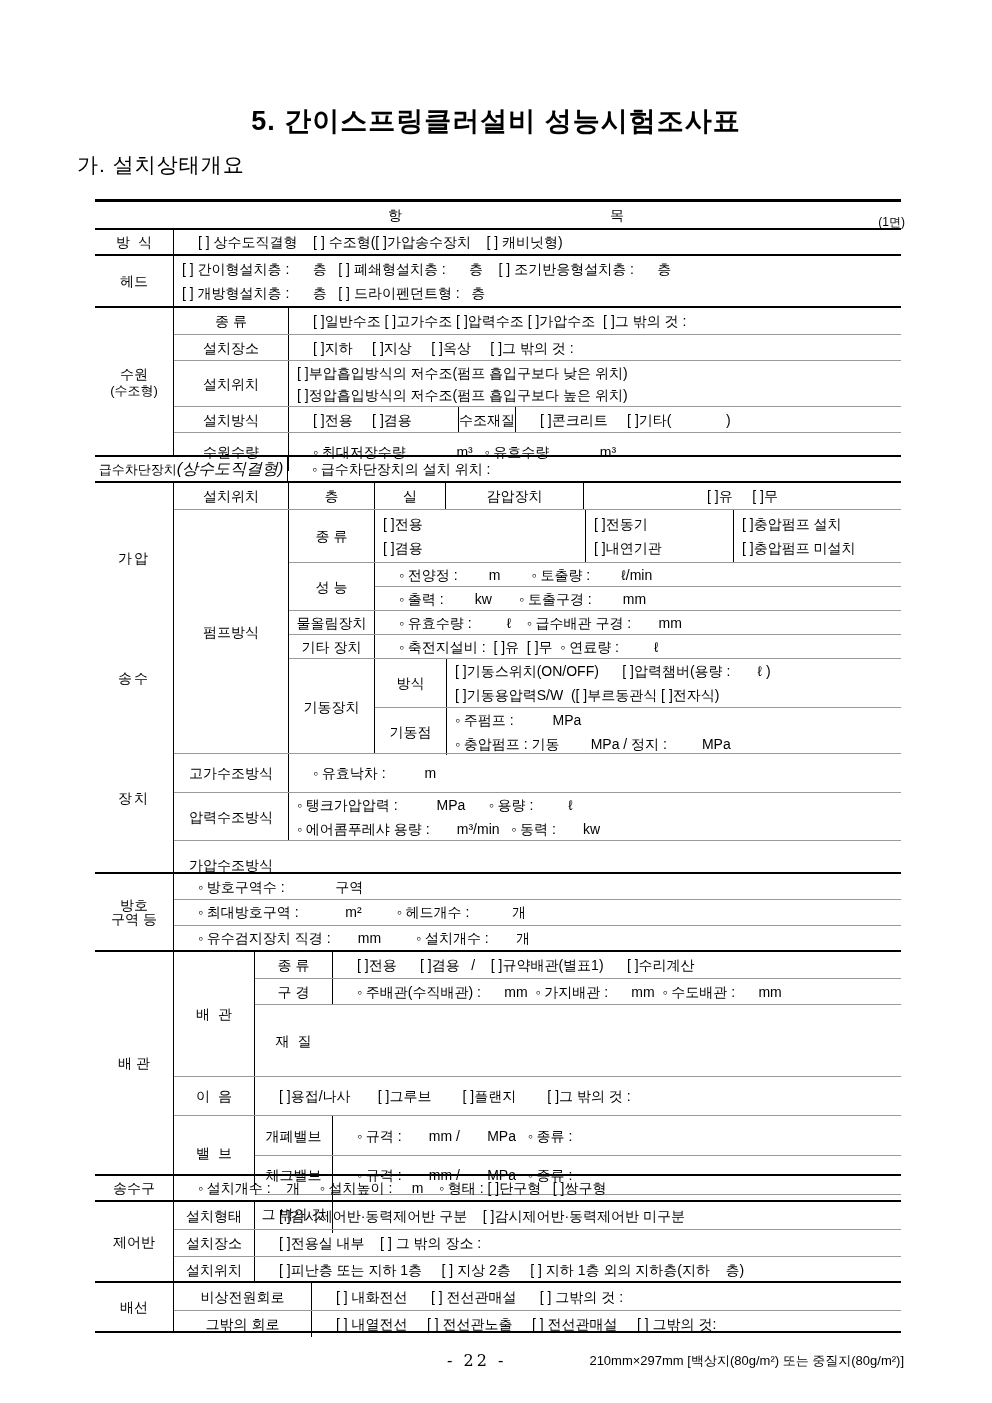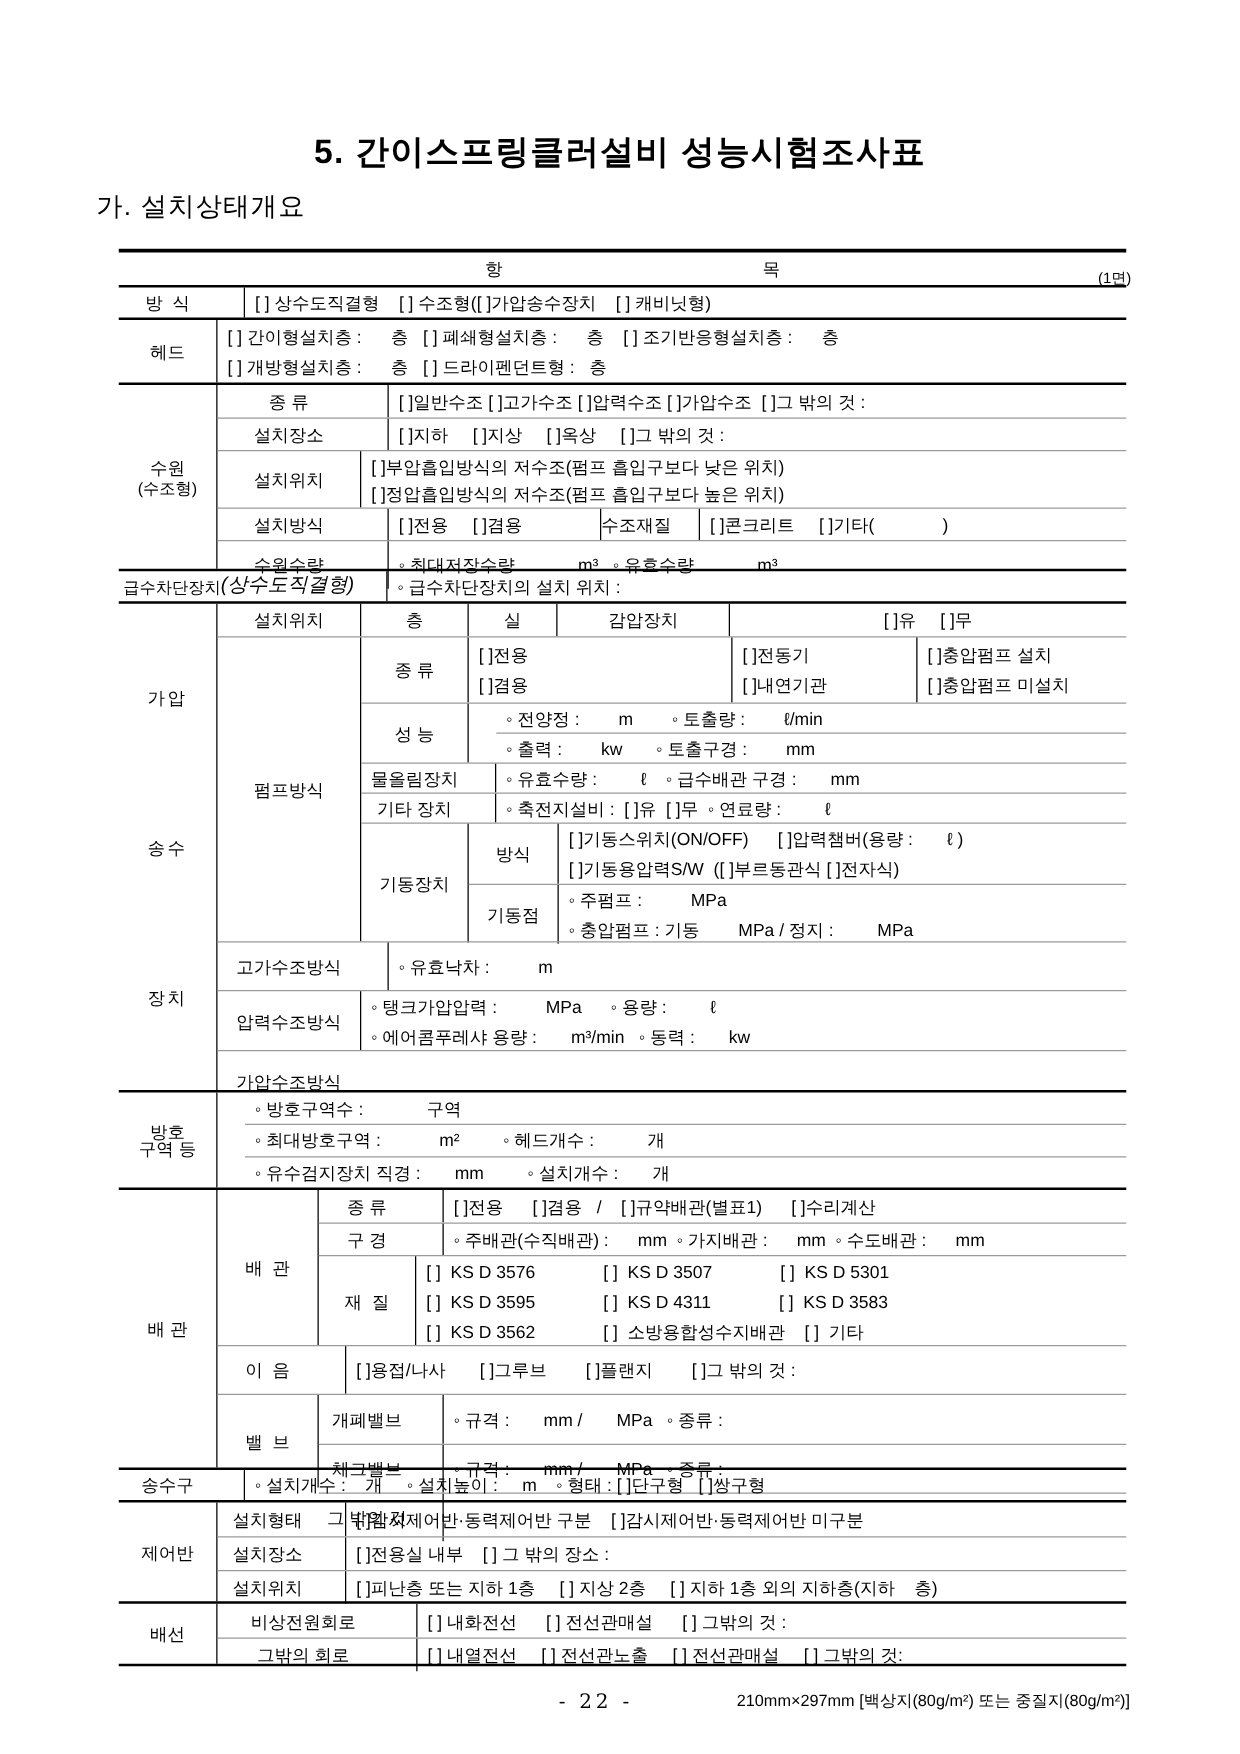--- a/index.html
+++ b/index.html
@@ -7,21 +7,21 @@
   body { width:992px; height:1403px; position:relative; font-family:"Liberation Sans","DejaVu Sans",sans-serif; color:#000; }
   .page { position:absolute; inset:0; }
   .doc-title { position:absolute; top:103px; left:0; width:100%; text-align:center; font-size:27px; font-weight:bold; letter-spacing:1px; }
   .sec-head { position:absolute; top:151px; left:77px; font-size:21px; letter-spacing:1px; }
   .page-note { position:absolute; top:166px; right:87px; font-size:12px; font-weight:normal;margin-top:48px; }
   .tbl { position:absolute; top:199px; left:95px; width:806px; border-top:3px solid #000; border-bottom:2px solid #000; font-size:14px; line-height:1; }
   .sec { display:flex; align-items:stretch; border-top:2px solid #000; }
   .sec:first-child { border-top:none; }
   .c { display:flex; align-items:center; white-space:pre; overflow:hidden; }
   .ctr { justify-content:center; text-align:center; }
-  .txt { padding-left:8px;margin-left:22px; }
+  .txt { padding-left:24px; }
   .bl { border-left:1px solid #000; }
   .bt { border-top:1px solid #9a9a9a; }
   .col { display:flex; flex-direction:column; flex:1 1 auto; min-width:0; }
   .row { display:flex; flex:0 0 auto; min-width:0; }
   .grow { flex:1 1 auto; min-width:0; }
   .ml { display:flex; flex-direction:column; justify-content:center; min-width:0; }
   .ln { white-space:pre; padding-left:8px; line-height:24px; }
   .w57{width:57px;flex:0 0 57px} .w71{width:71px;flex:0 0 71px} .w77{width:77px;flex:0 0 77px}
   .w78{width:78px;flex:0 0 78px} .w80{width:80px;flex:0 0 80px} .w85{width:85px;flex:0 0 85px}
   .w86{width:86px;flex:0 0 86px} .w114{width:114px;flex:0 0 114px} .w137{width:137px;flex:0 0 137px}
@@ -234,25 +234,20 @@
             <div class="row h26">
               <div class="c w77 ctr">종 류</div>
               <div class="c grow bl txt">[ ]전용      [ ]겸용   /    [ ]규약배관(별표1)      [ ]수리계산</div>
             </div>
             <div class="row h26 bt">
               <div class="c w77 ctr">구 경</div>
               <div class="c grow bl txt">◦ 주배관(수직배관) :      mm  ◦ 가지배관 :      mm  ◦ 수도배관 :      mm</div>
             </div>
             <div class="row h72 bt">
               <div class="c w77 ctr">재  질</div>
-              <div class="ml grow bl">
-                <div class="ln">[ ]  KS D 3576              [ ]  KS D 3507              [ ]  KS D 5301</div>
-                <div class="ln">[ ]  KS D 3595              [ ]  KS D 4311              [ ]  KS D 3583</div>
-                <div class="ln">[ ]  KS D 3562              [ ]  소방용합성수지배관    [ ]  기타</div>
-              </div>
             </div>
           </div>
         </div>
 
         <div class="row h25 bt">
           <div class="c w80 ctr">이  음</div>
           <div class="c grow bl txt">[ ]용접/나사       [ ]그루브        [ ]플랜지        [ ]그 밖의 것 :</div>
         </div>
 
         <div class="row h75 bt" style="height:75px">

